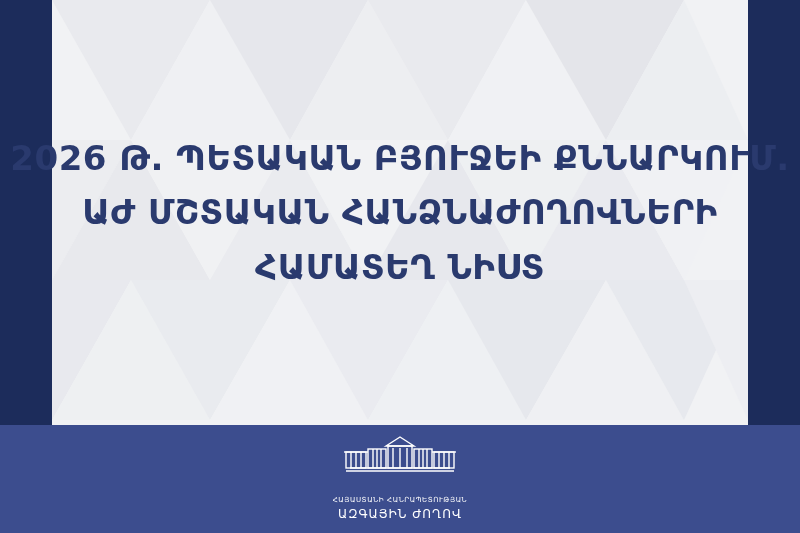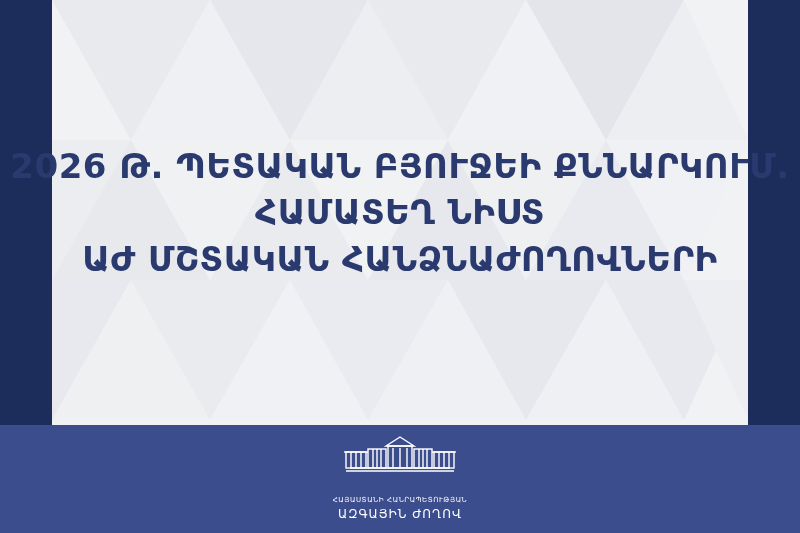--- a/index.html
+++ b/index.html
@@ -33,20 +33,21 @@
   
   .title-wrap {
     position: absolute;
     left: 52px; top: 0;
     width: 696px; height: 425px;
     display: flex;
     flex-direction: column;
     align-items: center;
     justify-content: center;
     padding: 0 20px;
+    gap: 8px;
   }
   .title-line {
     color: #2a3a6e;
     font-family: "DejaVu Sans", sans-serif;
     font-weight: bold;
     font-size: 34px;
     line-height: 1.36;
     letter-spacing: 0.5px;
     text-align: center;
     white-space: nowrap;
@@ -117,22 +118,22 @@
       <polygon points="606,280 748,280 684,420" fill="#e7e9ee"></polygon>
       <polygon points="684,280 748,420 748,280" fill="#edeef2"></polygon>
     </svg>
   </div>
 
   <div class="edge-left"></div>
   <div class="edge-right"></div>
 
   <div class="title-wrap">
     <div class="title-line">2026 Թ. ՊԵՏԱԿԱՆ ԲՅՈՒՋԵԻ ՔՆՆԱՐԿՈՒՄ.</div>
+    <div class="title-line">ԱԺ ՄՇՏԱԿԱՆ ՀԱՆՁՆԱԺՈՂՈՎՆԵՐԻ</div>
     <div class="title-line">ՀԱՄԱՏԵՂ ՆԻՍՏ</div>
-    <div class="title-line">ԱԺ ՄՇՏԱԿԱՆ ՀԱՆՁՆԱԺՈՂՈՎՆԵՐԻ</div>
   </div>
 
   <div class="footer-bar">
     <div class="emblem">
       <span>
         <svg width="120" height="40" viewBox="0 0 120 40" aria-hidden="true">
           <g fill="none" stroke="#ffffff" stroke-width="1.4">
 
             <line x1="6" y1="36" x2="114" y2="36"></line>
             <line x1="10" y1="33" x2="110" y2="33"></line>

